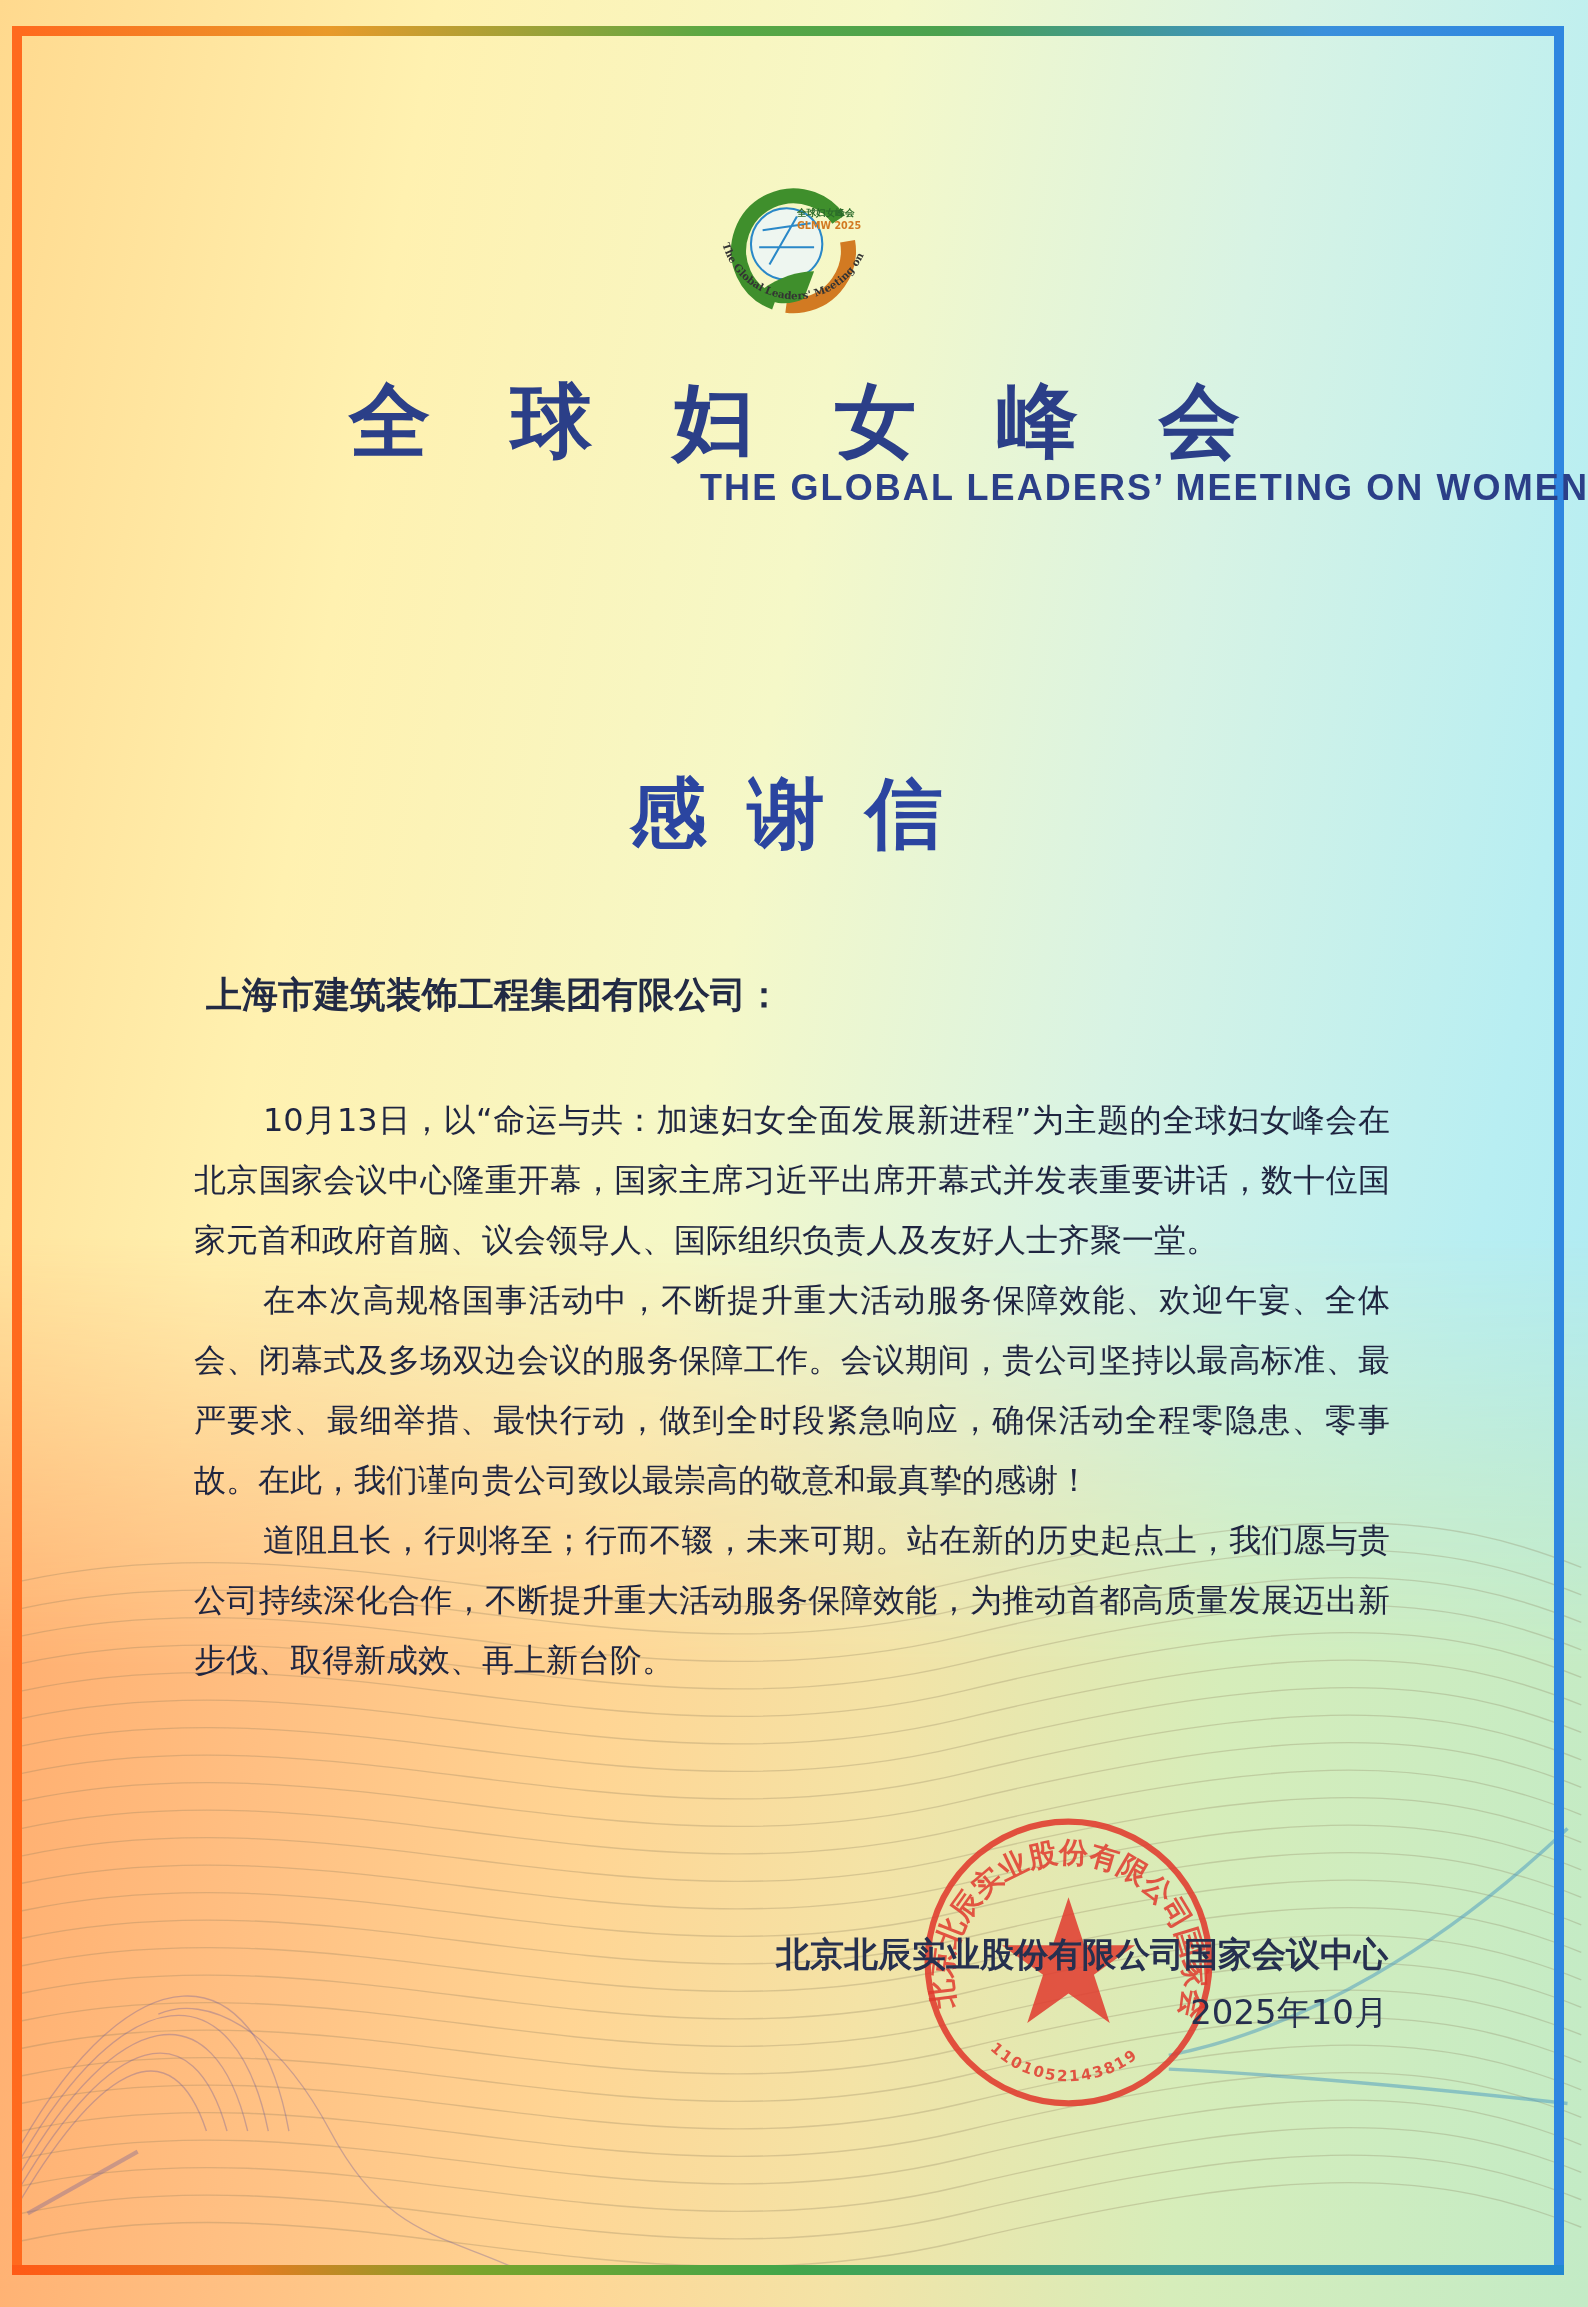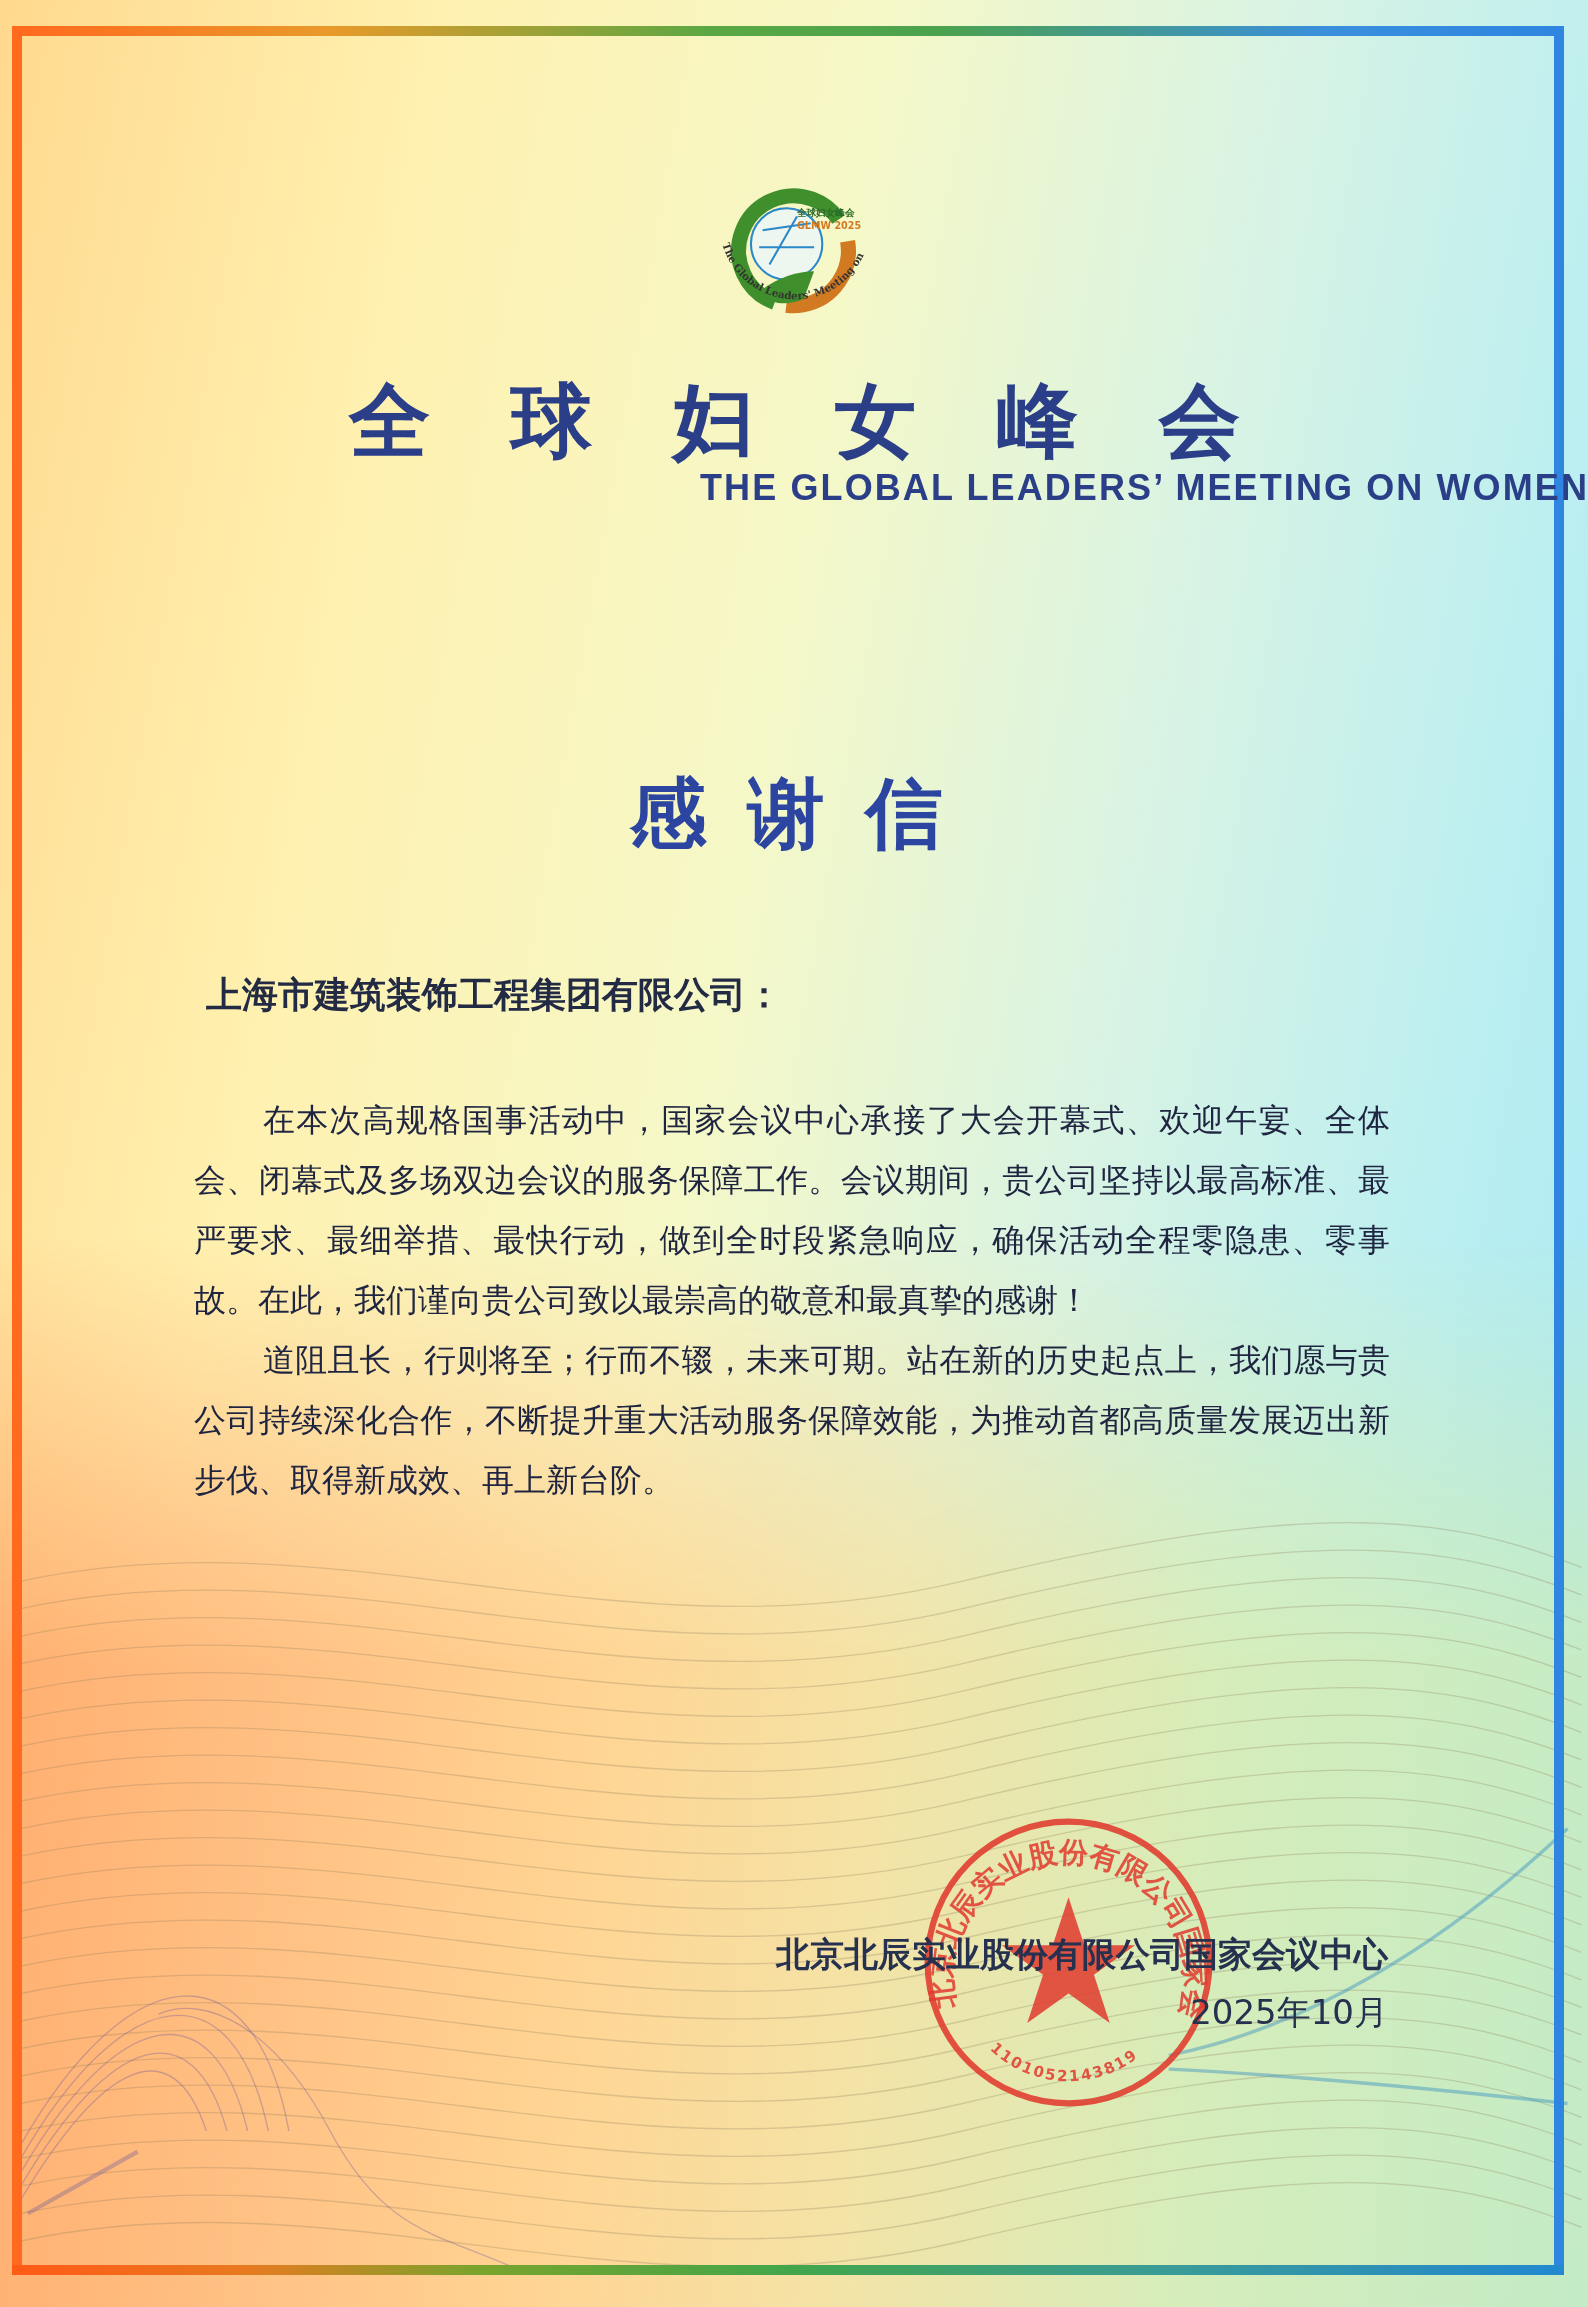--- a/index.html
+++ b/index.html
@@ -139,21 +139,22 @@
 </svg>
 
 <div class="title-cn">全球妇女峰会</div>
 <div class="title-en">THE GLOBAL LEADERS’ MEETING ON WOMEN</div>
 
 <div class="letter-title">感谢信</div>
 
 <div class="salutation">上海市建筑装饰工程集团有限公司：</div>
 
 <div class="body">
-  <p>在本次高规格国事活动中，国家会议中心承接了大会开幕式、欢迎午宴、全体会、闭幕式及多场双边会议的服务保障工作。会议期间，贵公司坚持以最高标准、最严要求、最细举措、最快行动，做到全时段紧急响应，确保活动全程零隐患、零事故。在此，我们谨向贵公司致以最崇高的敬意和最真挚的感谢！</p>
+  <p>10月13日，以“命运与共：加速妇女全面发展新进程”为主题的全球妇女峰会在北京国家会议中心隆重开幕，国家主席习近平出席开幕式并发表重要讲话，数十位国家元首和政府首脑、议会领导人、国际组织负责人及友好人士齐聚一堂。</p>
+  <p>在本次高规格国事活动中，不断提升重大活动服务保障效能、欢迎午宴、全体会、闭幕式及多场双边会议的服务保障工作。会议期间，贵公司坚持以最高标准、最严要求、最细举措、最快行动，做到全时段紧急响应，确保活动全程零隐患、零事故。在此，我们谨向贵公司致以最崇高的敬意和最真挚的感谢！</p>
   <p>道阻且长，行则将至；行而不辍，未来可期。站在新的历史起点上，我们愿与贵公司持续深化合作，不断提升重大活动服务保障效能，为推动首都高质量发展迈出新步伐、取得新成效、再上新台阶。</p>
 </div>
 
 <svg class="seal" viewBox="0 0 470 470" xmlns="http://www.w3.org/2000/svg">
   <defs>
     <path id="sealtop" d="M 70 300 A 170 170 0 1 1 400 300"></path>
     <path id="sealbot" d="M 95 330 A 165 165 0 0 0 375 330"></path>
   </defs>
   <circle cx="235" cy="235" r="205" fill="none" stroke="#e03a2e" stroke-opacity="0.88" stroke-width="9"></circle>
   <polygon points="235,140 258,210 332,210 272,253 295,323 235,280 175,323 198,253 138,210 212,210" fill="#e03a2e" fill-opacity="0.85"></polygon>

